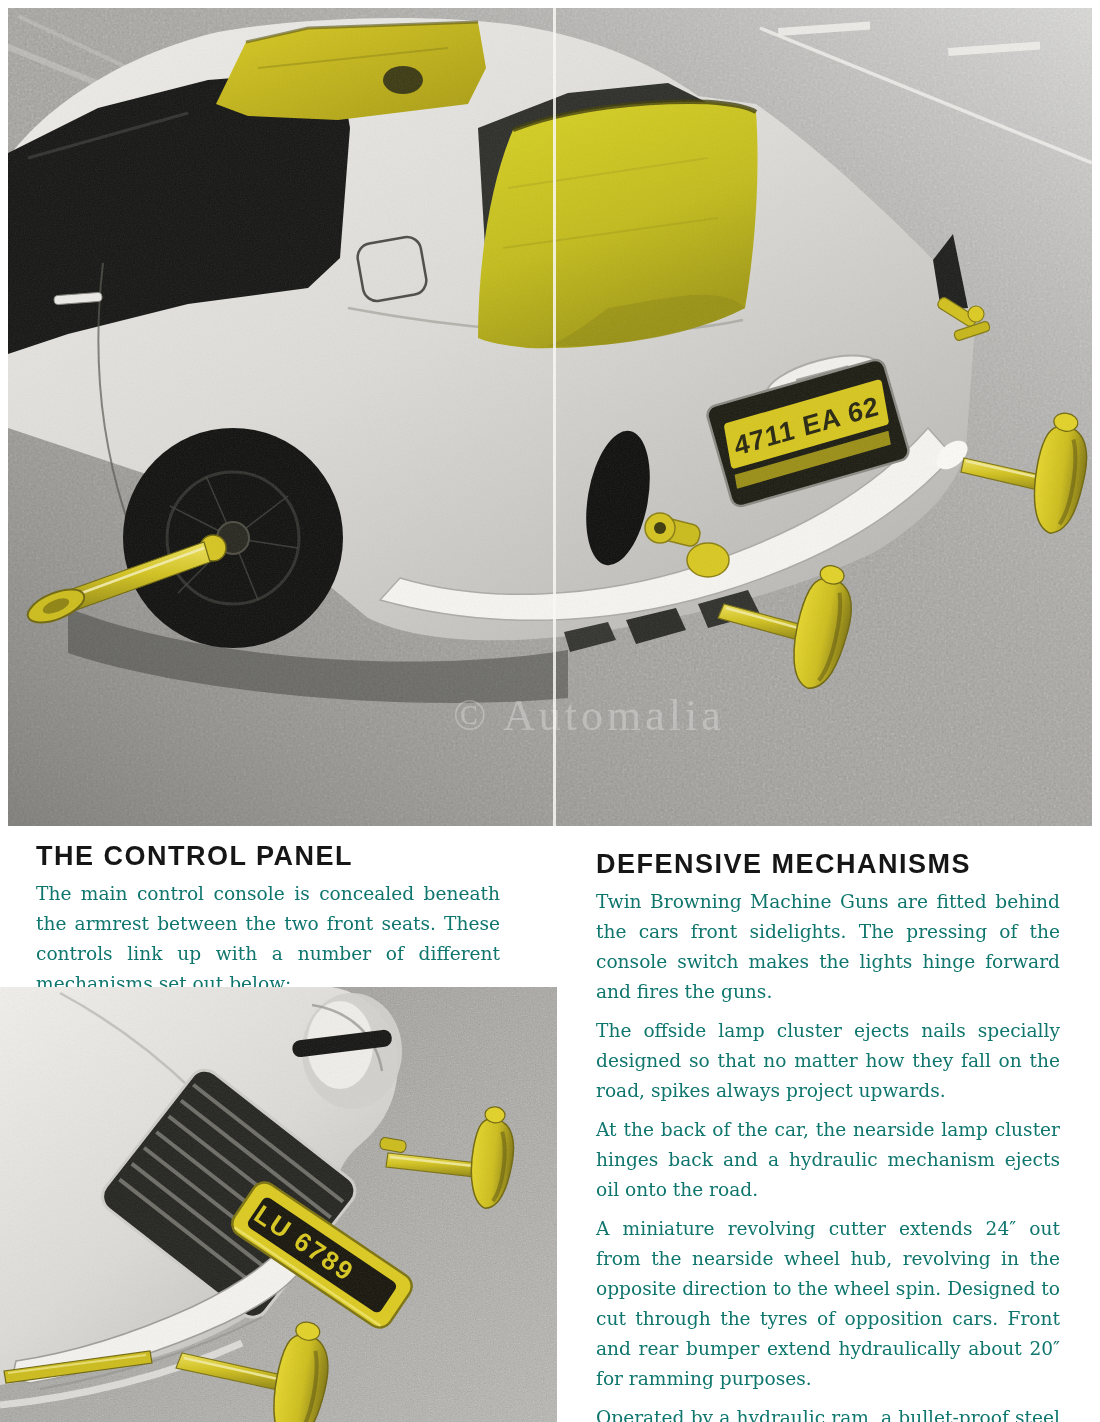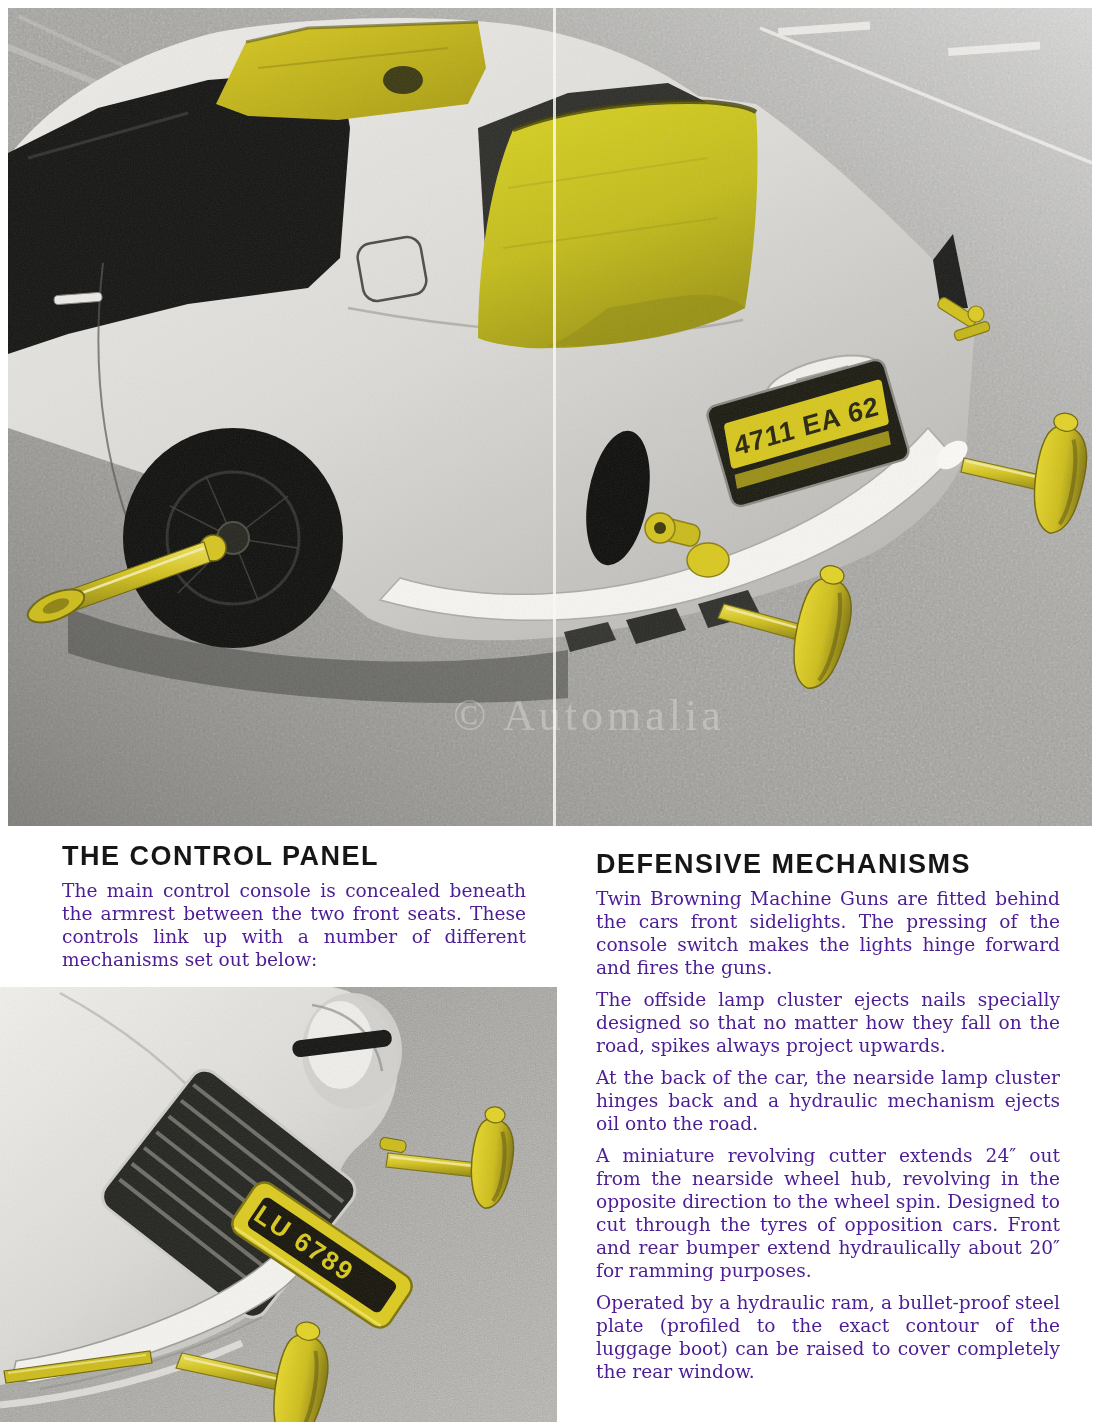--- a/index.html
+++ b/index.html
@@ -6,32 +6,32 @@
   .page{
     position:relative;width:1100px;height:1422px;margin:0 auto;
     background:#ffffff;overflow:hidden;
     font-family:"DejaVu Serif", serif;color:#262626;
   }
   .photo{position:absolute;overflow:hidden;background:#a5a4a0;}
   #photo-top{left:8px;top:8px;width:1084px;height:818px;}
   #photo-bottom{left:0;top:987px;width:557px;height:435px;}
   .photo svg{display:block;width:100%;height:100%;}
   .col{position:absolute;top:841px;width:464px;}
-  #col-left{left:62px;}
+  #col-left{left:36px;}
   #col-right{left:596px;margin-top:8px;}
   .col h2{
     margin:0 0 8px 0;
     font-family:"Liberation Sans", sans-serif;
     font-size:27px;line-height:30px;font-weight:700;
     letter-spacing:1.5px;color:#161616;white-space:nowrap;
   }
   .col p{
     margin:0 0 9px 0;
-    font-size:18.6px;line-height:23px;
-    text-align:justify;color:#4c1d95;
+    font-size:18.6px;line-height:30px;
+    text-align:justify;color:#0f766e;
   }
   .wm{opacity:.28;}
 </style>
 </head>
 <body>
 
 <div class="page">
 
   <div class="photo" id="photo-top">
     <svg viewBox="0 0 1084 818" preserveAspectRatio="none">

